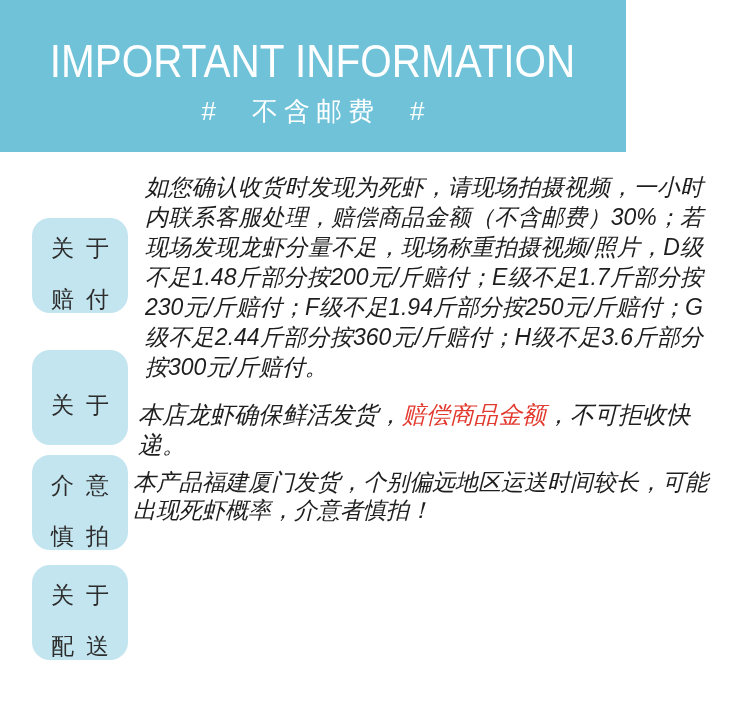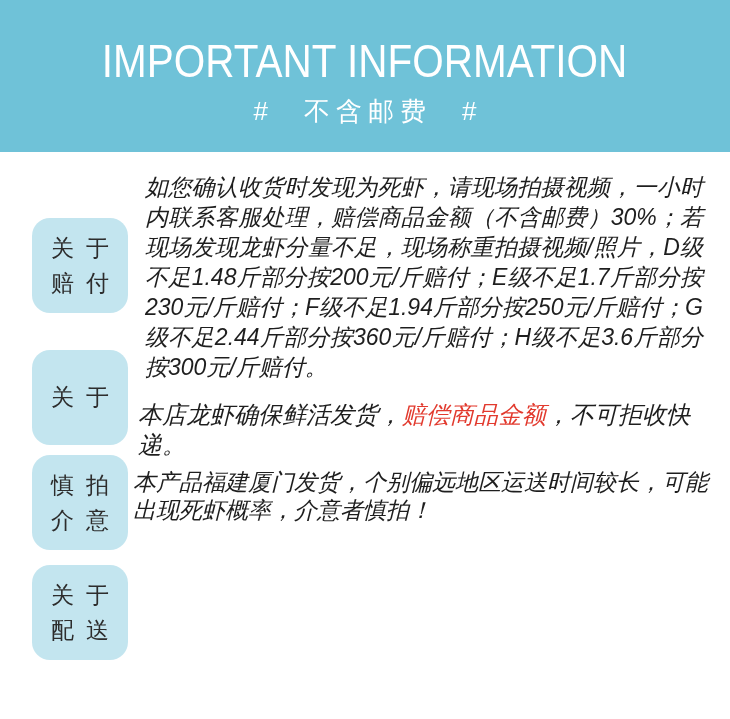--- a/index.html
+++ b/index.html
@@ -2,41 +2,41 @@
 <html style="--header-bg: #6fc2d8; --label-bg: #c3e5ef; --text: #1e1e1e; --red: #e23a2e;"><head>
 <meta charset="utf-8">
 <style>
   html,body{margin:0;padding:0;background:#fff;}
   .canvas{
     position:relative;width:730px;height:719px;background:#fff;overflow:hidden;
     font-family:"Liberation Sans","DejaVu Sans",sans-serif;
   }
   
   .header{
-    position:absolute;left:0;top:0;width:730px;height:152px;
+    position:absolute;left:0;top:0;width:626px;height:152px;
     background:var(--header-bg);color:#fff;text-align:center;
   }
   .title{
     margin-top:36px;font-size:46px;font-weight:500;line-height:50px;
     white-space:nowrap;
   }
   .title .squeeze{display:inline-block;transform:scaleX(0.88);transform-origin:center;}
   .subtitle{
     margin-top:8px;display:flex;justify-content:center;align-items:center;gap:30px;
     font-size:26px;font-weight:500;
   }
   .subtitle .cn{letter-spacing:6px;padding-left:6px;}
   
   .label-box{
     position:absolute;left:32px;width:96px;height:95px;border-radius:18px;
     background:var(--label-bg);color:#2d2d2d;
     display:flex;flex-direction:column;justify-content:center;align-items:center;
     font-size:23px;font-weight:500;line-height:35px;
   }
-  .label-box span{letter-spacing:12px;padding-left:12px;white-space:nowrap;}
+  .label-box span{letter-spacing:12px;padding-left:12px;white-space:nowrap;margin-top:16px;}
   
   .sec-text{
     position:absolute;color:var(--text);font-size:23px;font-weight:500;
     line-height:30px;text-align:justify;text-justify:inter-ideograph;font-style:italic;
   }
   .sec-text .red{color:var(--red);}
   #sec1-text{left:145px;top:172px;width:558px;}
   #sec2-text{left:138px;top:400px;width:585px;font-size:24px;line-height:30px;text-align:left;}
   #sec3-text{left:133px;top:468px;width:578px;line-height:28px;text-align:left;}
   #sec4-text{left:140px;top:560px;width:568px;line-height:31px;}
@@ -62,22 +62,22 @@
     <span>赔付</span>
   </div>
   <div class="sec-text" id="sec1-text"><span>如您确认收货时发现为死虾，请现场拍摄视频，一小时内联系客服处理，赔偿商品金额（不含邮费）30%；若现场发现龙虾分量不足，现场称重拍摄视频/照片，D级不足1.48斤部分按200元/斤赔付；E级不足1.7斤部分按230元/斤赔付；F级不足1.94斤部分按250元/斤赔付；G级不足2.44斤部分按360元/斤赔付；H级不足3.6斤部分按300元/斤赔付。</span></div>
 
   <div class="label-box" style="top:350px;">
     <span>关于</span>
   </div>
   <div class="sec-text" id="sec2-text"><span>本店龙虾确保鲜活发货，</span><span class="red">赔偿商品金额</span><span>，不可拒收快递。</span></div>
 
   <div class="label-box" style="top:455px;">
+    <span>介意</span>
     <span>慎拍</span>
-    <span>介意</span>
   </div>
   <div class="sec-text" id="sec3-text"><span>本产品福建厦门发货，个别偏远地区运送时间较长，可能出现死虾概率，介意者慎拍！</span></div>
 
   <div class="label-box" style="top:565px;">
     <span>关于</span>
     <span>配送</span>
   </div>
 
 </div>
 

